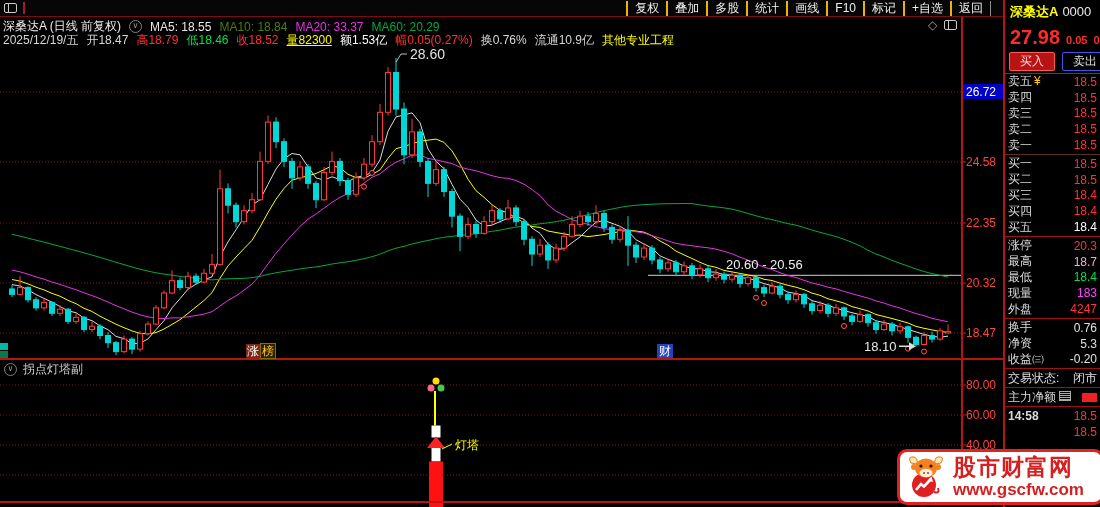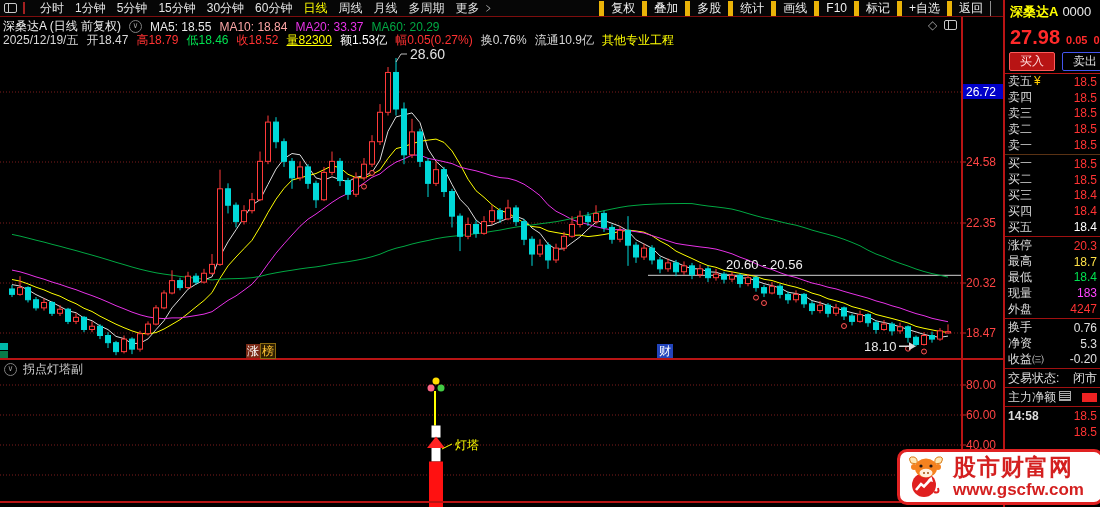--- a/index.html
+++ b/index.html
@@ -8,21 +8,21 @@
   .abs{position:absolute;}
   
   #menubar{left:0;top:0;width:1005px;height:16px;background:#060606;border-bottom:1px solid #7d0d0d;
            display:flex;align-items:center;z-index:4;}
   .win-icon{width:11px;height:8px;border:1px solid #c8c8c8;border-radius:2px;position:relative;margin-left:4px;flex:none;}
   .win-icon:after{content:"";position:absolute;left:3px;top:0;bottom:0;width:1px;background:#c8c8c8;}
   .red-sep{width:2px;height:12px;background:#a32020;margin:0 4px 0 6px;flex:none;}
   .mb-item{margin-left:11px;color:#e4e4e4;white-space:nowrap;cursor:default;}
   .mb-item.active{color:#ffff00;}
   #mb-spacer{flex:1;}
-  .tool-cell{border-left:5px solid #eab308;padding:0 7px;height:15px;line-height:15px;color:#f0f0f0;white-space:nowrap;}
+  .tool-cell{border-left:2px solid #eab308;padding:0 7px;height:15px;line-height:15px;color:#f0f0f0;white-space:nowrap;}
   .tool-cell:last-child{border-right:1px solid #8f8f8f;margin-right:14px;}
   
   .hdr{left:3px;display:flex;gap:8px;align-items:center;white-space:nowrap;z-index:3;}
   .chev{width:11px;height:11px;border:1px solid #808080;border-radius:50%;color:#9a9a9a;font-size:8px;
         line-height:10px;text-align:center;flex:none;}
   .corner-ic{z-index:3;color:#9a9a9a;}
   
   #main-chart{left:0;top:16px;z-index:1;}
   #bottom-chart{left:0;top:377px;z-index:1;}
   #right-vline{left:961px;top:16px;width:2px;height:487px;background:#b81414;z-index:2;}
@@ -65,53 +65,40 @@
   #wm-text .l2{color:#d42020;font-size:17px;font-weight:bold;line-height:19px;}
 </style>
 </head>
 <body>
 
 <div id="app">
 
   <div id="menubar" class="abs">
     <div class="win-icon"></div>
     <div class="red-sep"></div>
-    <div id="mb-items" style="display:flex;">
-        <div class="mb-item">分时</div>
-        <div class="mb-item">1分钟</div>
-        <div class="mb-item">5分钟</div>
-        <div class="mb-item">15分钟</div>
-        <div class="mb-item">30分钟</div>
-        <div class="mb-item">60分钟</div>
-        <div class="mb-item active">日线</div>
-        <div class="mb-item">周线</div>
-        <div class="mb-item">月线</div>
-        <div class="mb-item">多周期</div>
-        <div class="mb-item">更多 ﹥</div>
-      </div>
     <div id="mb-spacer"></div>
     <div id="mb-tools" style="display:flex;">
         <div class="tool-cell">复权</div>
         <div class="tool-cell">叠加</div>
         <div class="tool-cell">多股</div>
         <div class="tool-cell">统计</div>
         <div class="tool-cell">画线</div>
         <div class="tool-cell">F10</div>
         <div class="tool-cell">标记</div>
         <div class="tool-cell">+自选</div>
         <div class="tool-cell">返回</div>
       </div>
   </div>
 
   <div class="abs hdr" style="top:18px;">
     <span style="color:#ececec;">深桑达A (日线 前复权)</span>
     <span class="chev">∨</span>
     <span id="ma-values" style="display:flex;gap:8px;">
         <div class="" style="color: rgb(232, 232, 232);">MA5: 18.55</div>
-        <div class="" style="color: #fca5a5;">MA10: 18.84</div>
+        <div class="" style="color: #4d7c0f;">MA10: 18.84</div>
         <div class="" style="color: rgb(232, 50, 232);">MA20: 33.37</div>
         <div class="" style="color: rgb(0, 168, 67);">MA60: 20.29</div>
       </span>
   </div>
   <div class="abs hdr" style="top:32px;" id="info-row">
       <div class="" style="color: rgb(216, 216, 216); text-align: center;">2025/12/19/五</div>
       <div class="" style="color: rgb(216, 216, 216);">开18.47</div>
       <div class="" style="color: rgb(255, 50, 50);">高18.79</div>
       <div class="" style="color: rgb(0, 224, 80);">低18.46</div>
       <div class="" style="color: rgb(255, 50, 50);">收18.52</div>
@@ -500,21 +487,21 @@
           <div class="lb">买五</div>
           <div class="" style="color: rgb(255, 255, 255);">18.4</div>
         </div>
         <div class="sb-div" style="background: rgb(160, 16, 16);"></div>
         <div class="sb-row">
           <div class="lb">涨停</div>
           <div class="" style="color: rgb(255, 51, 51);">20.3</div>
         </div>
         <div class="sb-row">
           <div class="lb">最高</div>
-          <div class="" style="color: #fde047;">18.7</div>
+          <div class="" style="color: #f9a8d4;">18.7</div>
         </div>
         <div class="sb-row">
           <div class="lb">最低</div>
           <div class="" style="color: rgb(0, 224, 80);">18.4</div>
         </div>
         <div class="sb-row">
           <div class="lb">现量</div>
           <div class="" style="color: rgb(255, 68, 255);">183</div>
         </div>
         <div class="sb-row">

